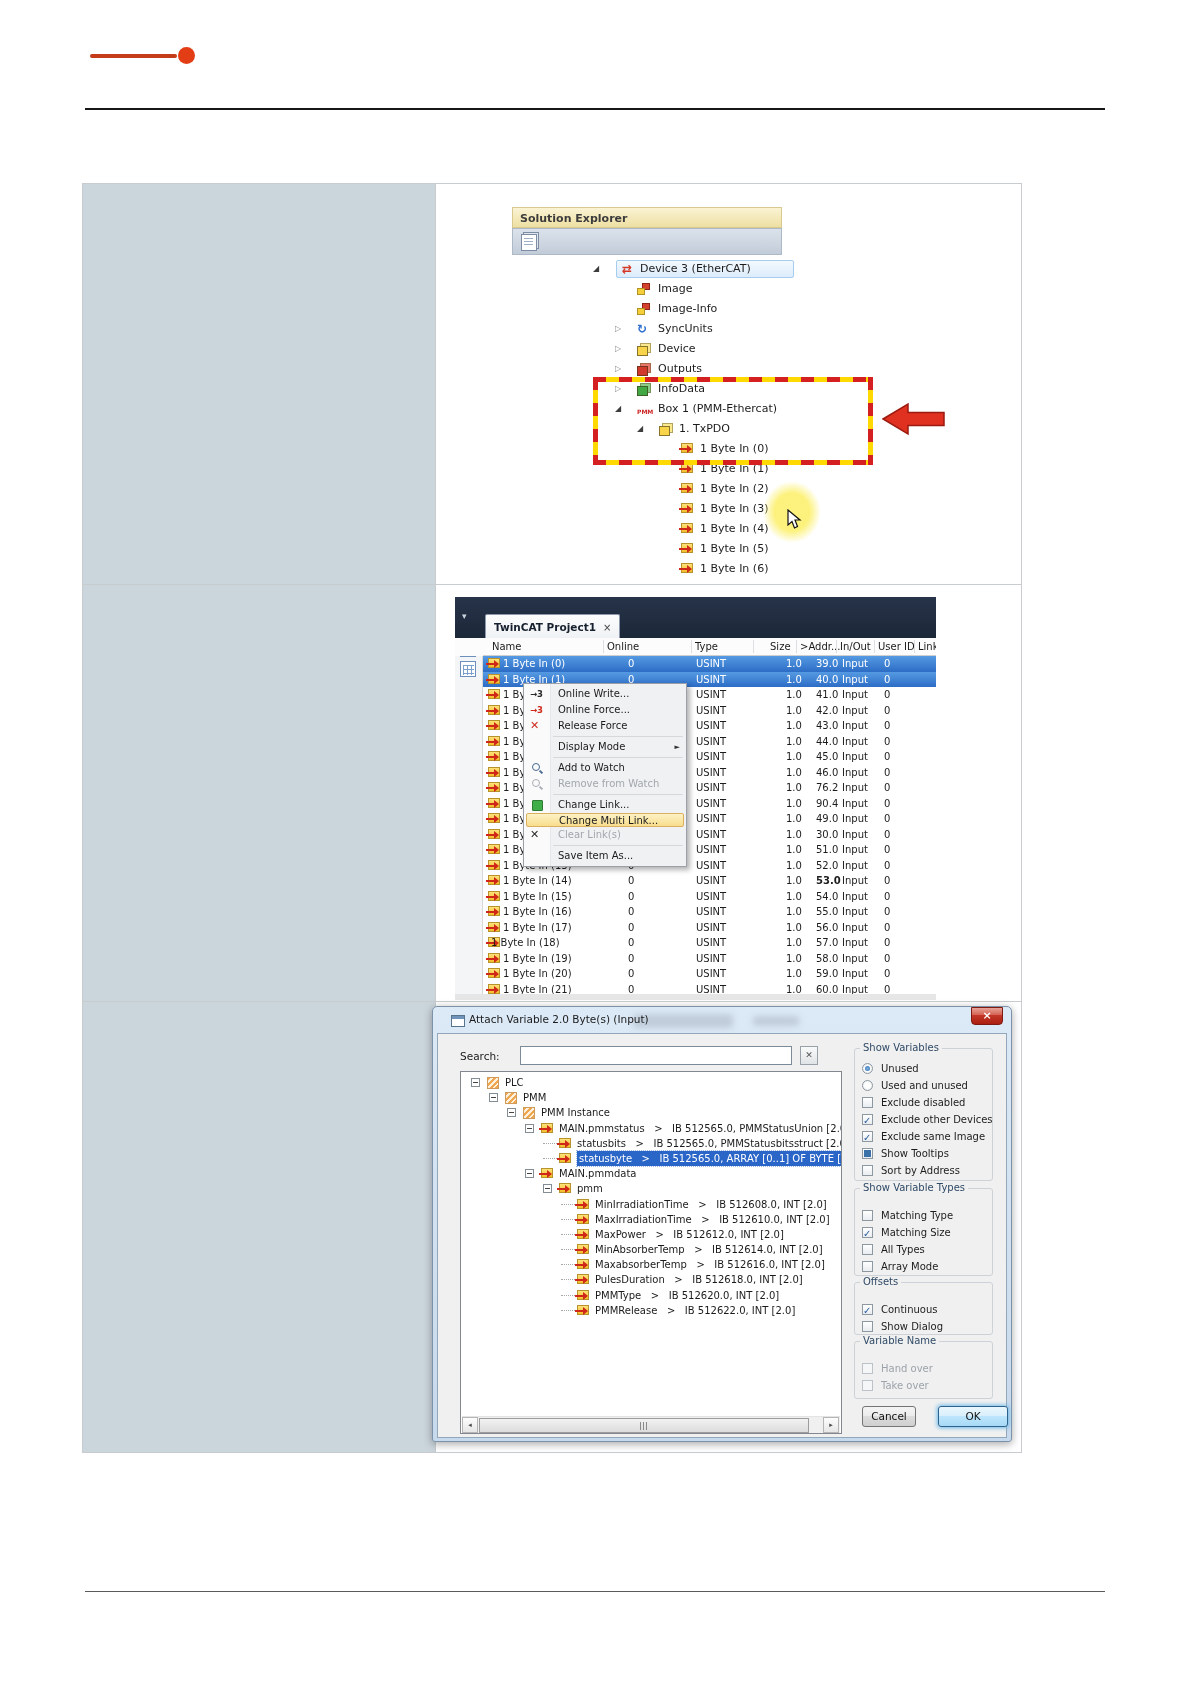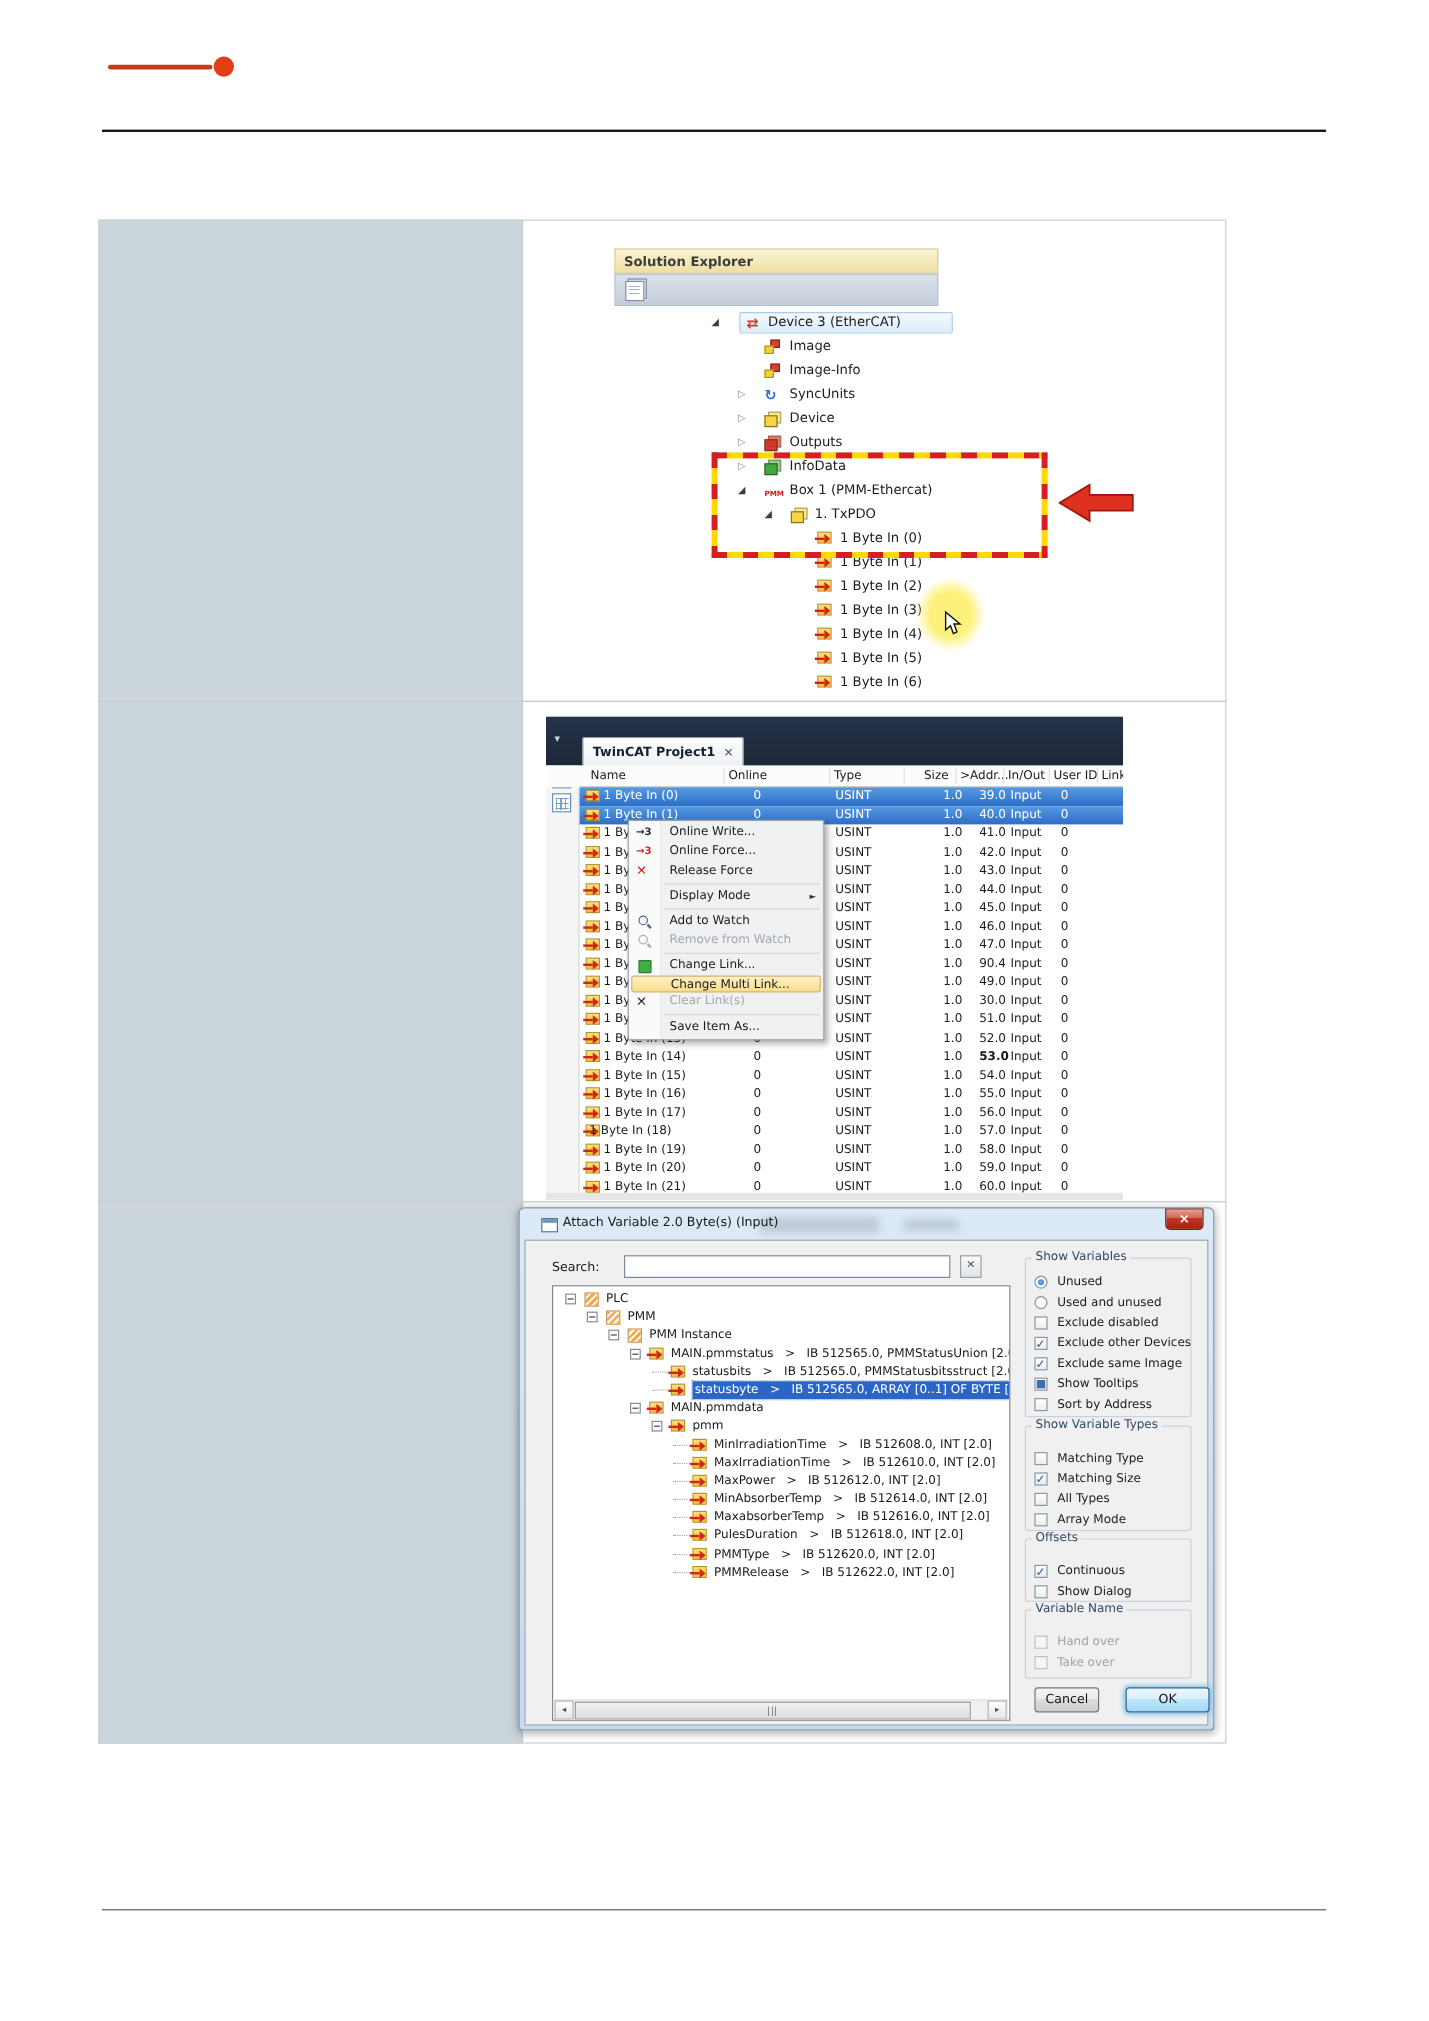--- a/index.html
+++ b/index.html
@@ -364,21 +364,21 @@
           <span style="left: 333px;">46.0</span>
           <span style="left: 359px;">Input</span>
           <span style="left: 401px;">0</span>
         </div>
         <div class="grow">
           <span class="ic-invar"></span>
           <span style="left: 20px;">1 Byte In (8)</span>
           <span style="left: 145px;">0</span>
           <span style="left: 213px;">USINT</span>
           <span style="left: 303px;">1.0</span>
-          <span style="left: 333px;">47.0</span>
+          <span style="left: 333px;">76.2</span>
           <span style="left: 359px;">Input</span>
           <span style="left: 401px;">0</span>
         </div>
         <div class="grow">
           <span class="ic-invar"></span>
           <span style="left: 20px;">1 Byte In (9)</span>
           <span style="left: 145px;">0</span>
           <span style="left: 213px;">USINT</span>
           <span style="left: 303px;">1.0</span>
           <span style="left: 333px;">90.4</span>

